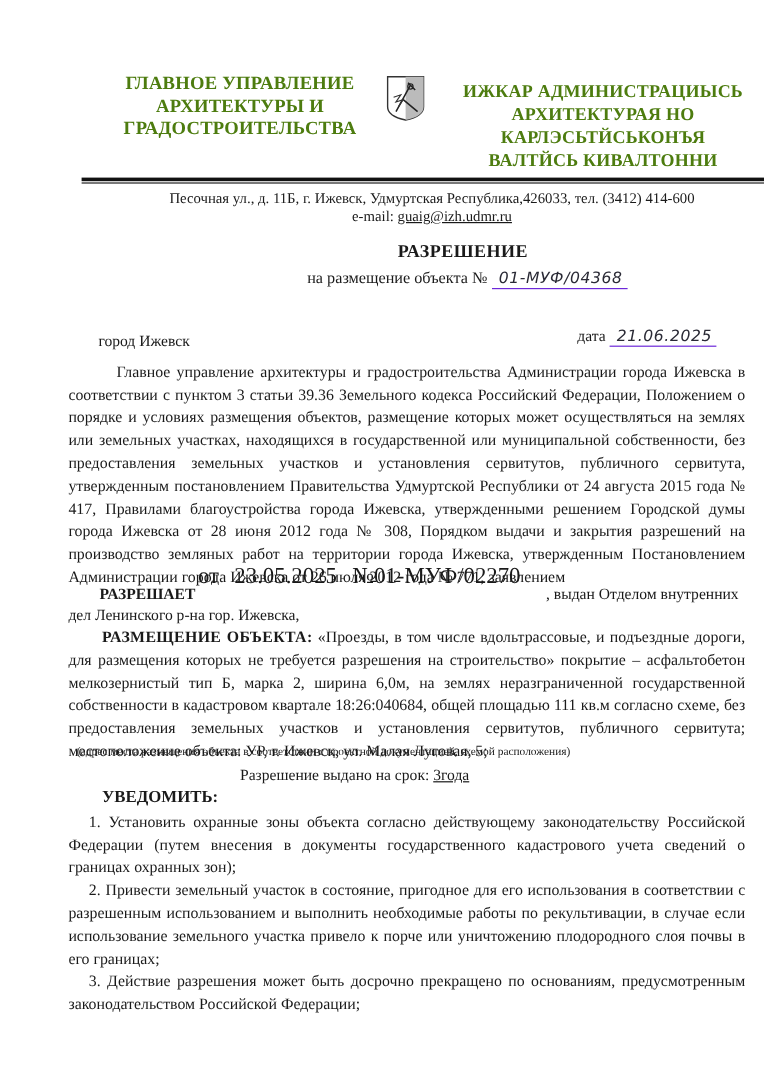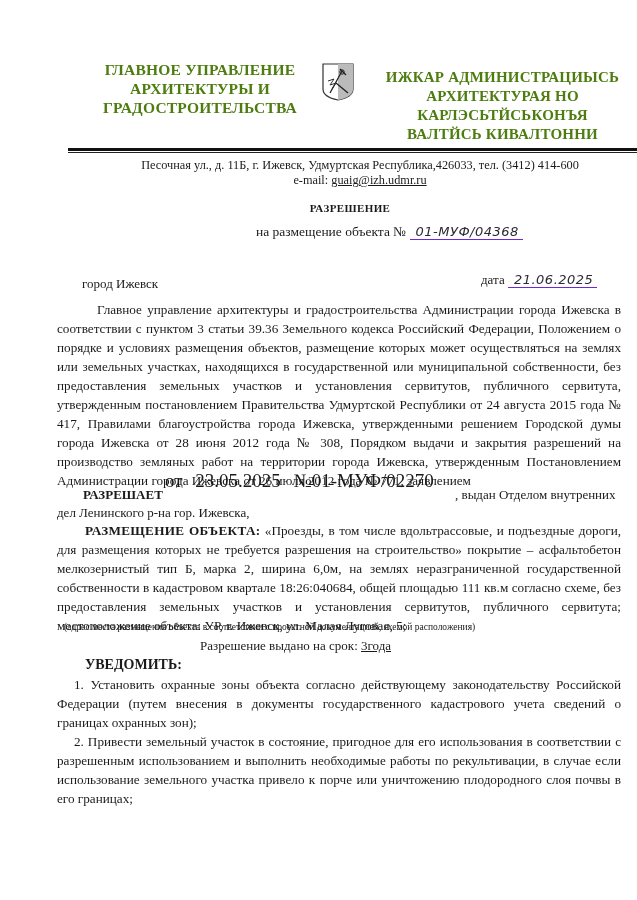--- a/index.html
+++ b/index.html
@@ -9,21 +9,21 @@
   #hdr-left { left: 85px; top: 60px; width: 230px; }
   #hdr-right { left: 380px; top: 68px; width: 245px; font-size: 15px; line-height: 19px; }
   #emblem { left: 322px; top: 63px; width: 32px; height: 38px; }
   #rule { left: 68px; top: 148px; width: 569px; height: 6px; }
   #rule .thick { position:absolute; left:0; top:0; width:100%; height:3px; background:#111; }
   #rule .thin { position:absolute; left:0; top:4px; width:100%; height:1px; background:#222; }
   .small { font-size: 12.3px; line-height: 15px; }
   #contacts { left: 120px; top: 158px; width: 480px; text-align: center; }
   #email-line { left: 120px; top: 173px; width: 480px; text-align: center; }
   #email-line .em { text-decoration: underline; }
-  #title { left: 260px; top: 202px; width: 180px; text-align: center; font-weight: bold; font-size: 11px; letter-spacing: 0.4px; }
+  #title { left: 260px; top: 202px; width: 180px; text-align: right; font-weight: bold; font-size: 15px; letter-spacing: 0.4px; }
   #subtitle { left: 256px; top: 224px; width: 340px; font-size: 13.5px; }
   .hand { font-family: "DejaVu Sans", sans-serif; font-style: italic; font-size: 13px; color: #2a2a35; letter-spacing: 0.5px; }
   .ul { border-bottom: 1px solid #6d28d9; display: inline-block; padding: 0 4px 0 6px; }
   #city { left: 82px; top: 276px; font-size: 13px; }
   #date { left: 481px; top: 272px; font-size: 13px; }
   .body { font-size: 13.2px; line-height: 19px; text-align: justify; text-align-last: auto; }
   .para { left: 57px; width: 564px; }
   .indent { text-indent: 40px; }
   #p-main { top: 300px; }
   #app-line { left: 165px; top: 470px; font-size: 19px; word-spacing: 8px; }
@@ -101,13 +101,14 @@
 
 <div id="term" class="abs">
   <span>Разрешение выдано на срок: </span><span class="u">3года</span>
 </div>
 
 <div id="notify" class="abs">УВЕДОМИТЬ:</div>
 
 <div id="items" class="abs para body">
   <div class="item">1.  Установить охранные зоны объекта согласно действующему законодательству Российской Федерации (путем внесения в документы государственного кадастрового учета сведений о границах охранных  зон);</div>
   <div class="item">2.  Привести земельный участок в состояние, пригодное для его использования в соответствии с разрешенным использованием и выполнить необходимые работы по рекультивации, в случае если использование земельного участка привело к порче или уничтожению плодородного слоя почвы в его границах;</div>
+  <div class="item">3.  Действие разрешения  может быть досрочно прекращено по основаниям, предусмотренным законодательством Российской Федерации;</div>
 </div>
 
 </body></html>

